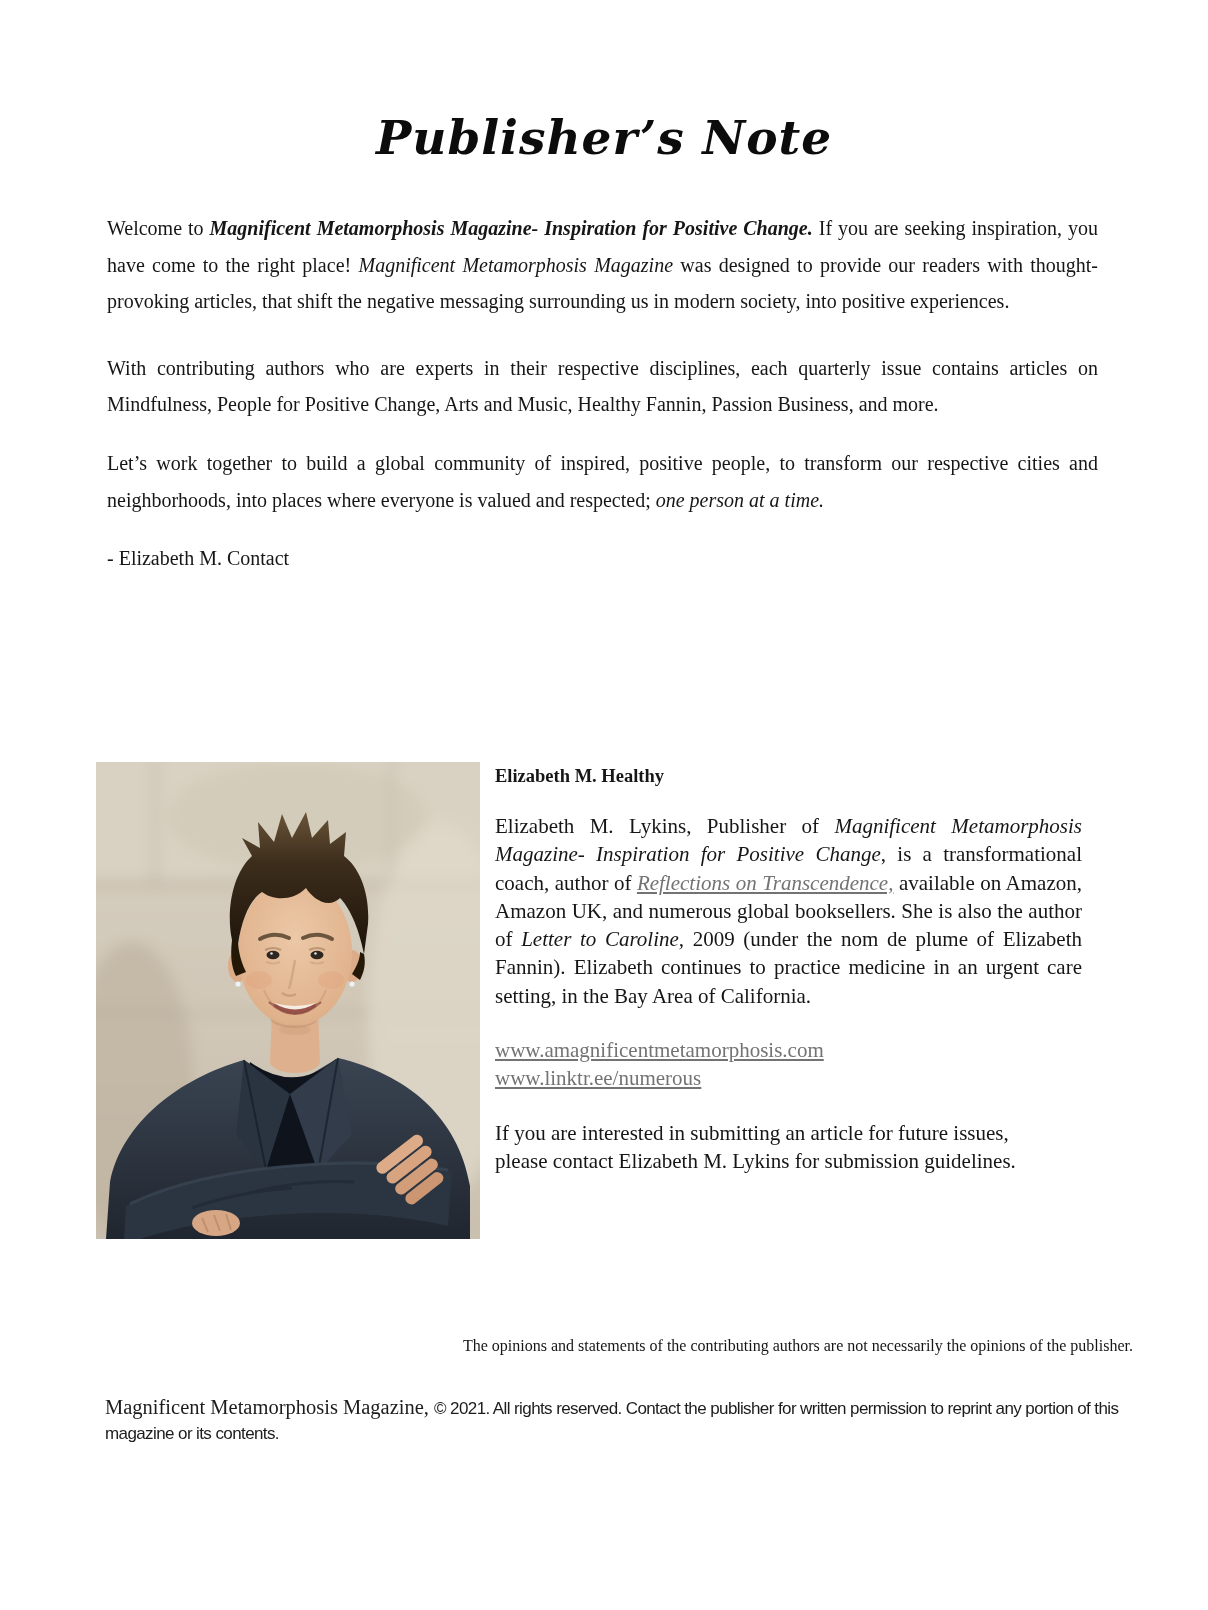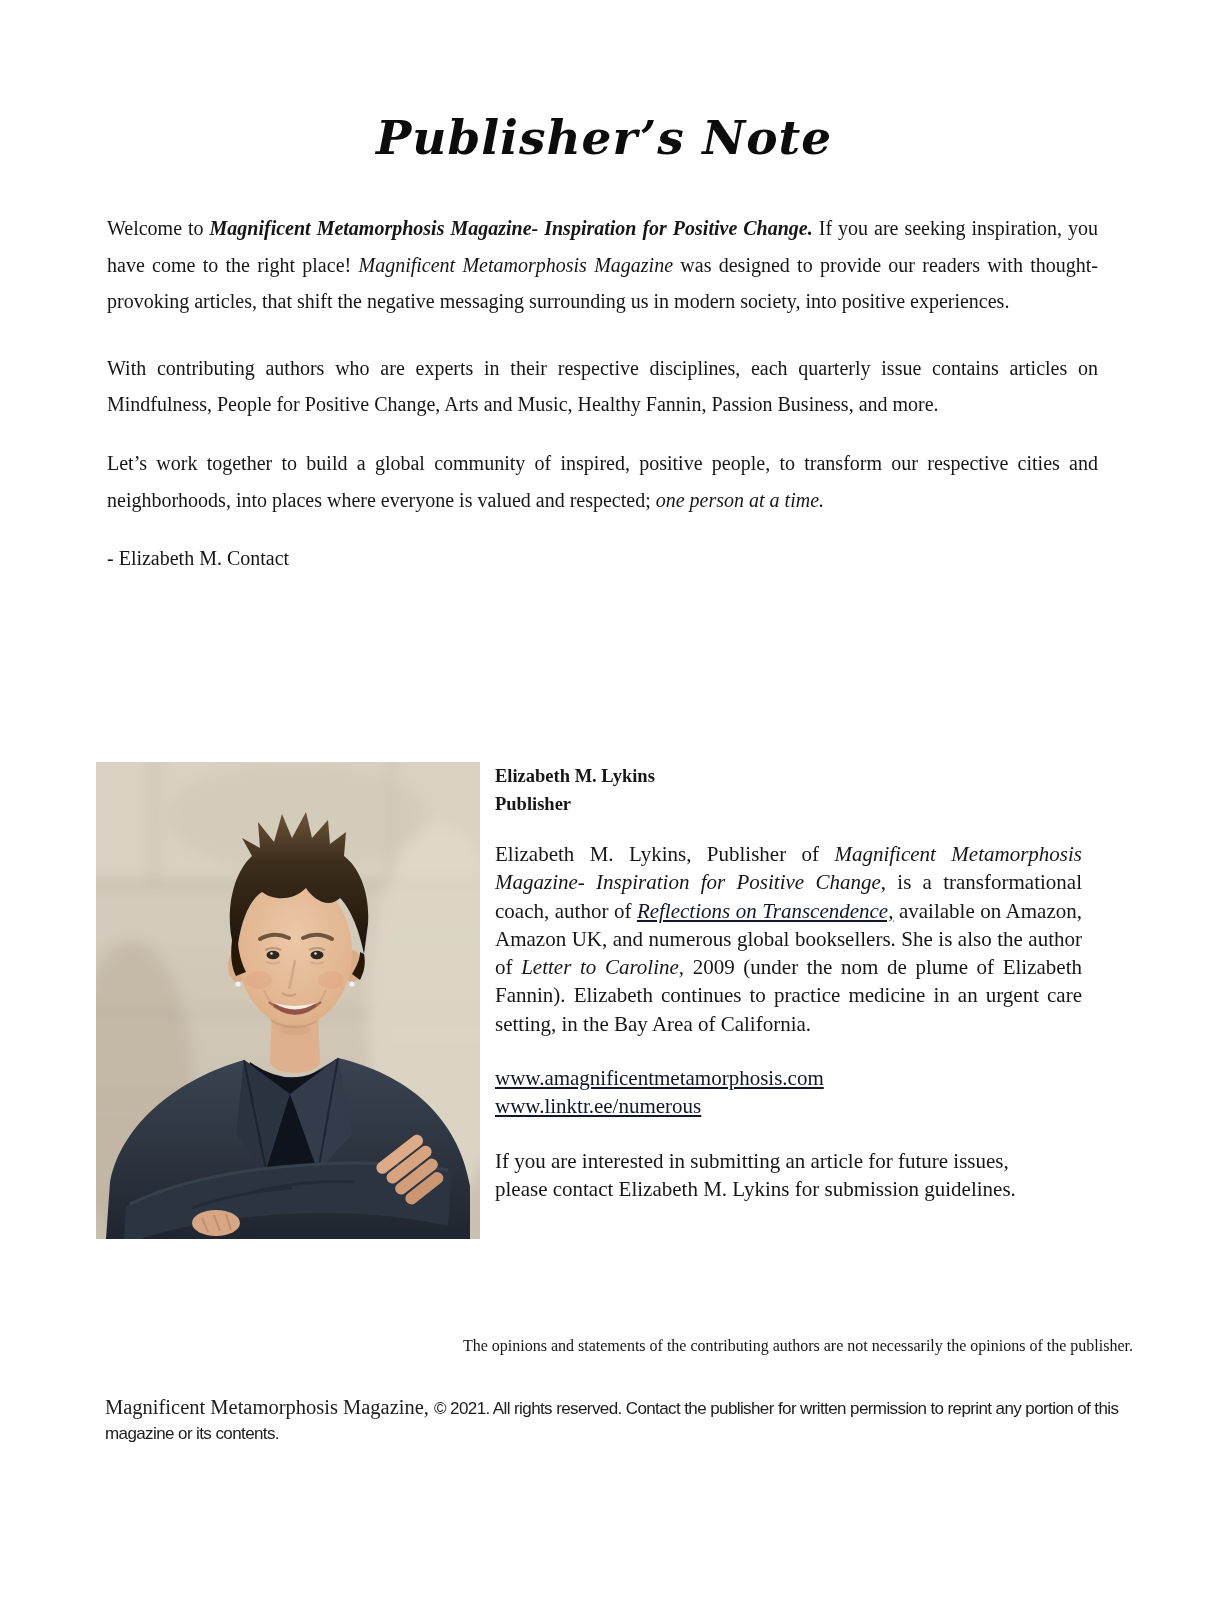--- a/index.html
+++ b/index.html
@@ -23,21 +23,21 @@
   .it{font-style:italic;}
   .profile{
     position:absolute;top:762px;left:96px;width:1006px;display:flex;align-items:flex-start;
   }
   .photo{width:384px;height:477px;flex:none;overflow:hidden;background:#d2c9b9;}
   .photo svg{display:block;}
   .bio-col{margin-left:15px;width:587px;font-size:21px;line-height:28.3px;text-align:justify;}
   .bio-head{font-weight:bold;font-size:18.5px;line-height:28px;text-align:left;}
   .bio-para{margin:22px 0 0 0;}
   .bio-block{margin:26px 0 0 0;text-align:left;font-family:Liberation Serif, serif;}
-  a.doc-link{color:#0f172a;text-decoration:underline;cursor:pointer;}
+  a.doc-link{color:#737373;text-decoration:underline;cursor:pointer;}
   a.doc-link.it{font-style:italic;}
   .disclaimer{
     position:absolute;top:1316px;left:107px;width:1010px;margin:16px;
     font-size:16px;line-height:28px;text-align:right;
   }
   .copyright{
     position:absolute;top:1396px;left:105px;width:1041px;margin:0;
     font-size:20.5px;line-height:23.5px;text-align:left;color:#1c1c1c;
   }
   .copyright .narrow{
@@ -156,22 +156,21 @@
           <rect x="290" y="410" width="51" height="12" rx="6" fill="#d29d79"></rect>
           <rect x="292" y="424" width="45" height="12" rx="6" fill="#cb9671"></rect>
         </g>
 
         <ellipse cx="120" cy="461" rx="24" ry="13" fill="#d7a785"></ellipse>
         <path d="M106,456 L112,470 M118,453 L124,469 M130,452 L135,468" stroke="#b9875f" stroke-width="2" opacity="0.7"></path>
       </svg>
     </div>
 
     <div class="bio-col">
-      <div class="bio-head">Elizabeth M. Lykins</div>
-      <div class="bio-head">Publisher</div>
+      <div class="bio-head">Elizabeth M. Healthy</div>
 
       <p class="bio-para"><span>Elizabeth M. Lykins, Publisher of </span><span class="it">Magnificent Metamorphosis Magazine- Inspiration for Positive Change</span><span>, is a transformational coach, author of </span><a class="doc-link it">Reflections on Transcendence,</a><span> available on Amazon, Amazon UK, and numerous global booksellers. She is also the author of </span><span class="it">Letter to Caroline,</span><span> 2009 (under the nom de plume of Elizabeth Fannin). Elizabeth continues to practice medicine in an urgent care setting, in the Bay Area of California.</span></p>
 
       <div class="bio-block">
         <a class="doc-link">www.amagnificentmetamorphosis.com</a><br>
         <a class="doc-link">www.linktr.ee/numerous</a>
       </div>
 
       <p class="bio-block"><span>If you are interested in submitting an article for future issues,</span><br><span>please contact Elizabeth M. Lykins for submission guidelines.</span></p>
 

